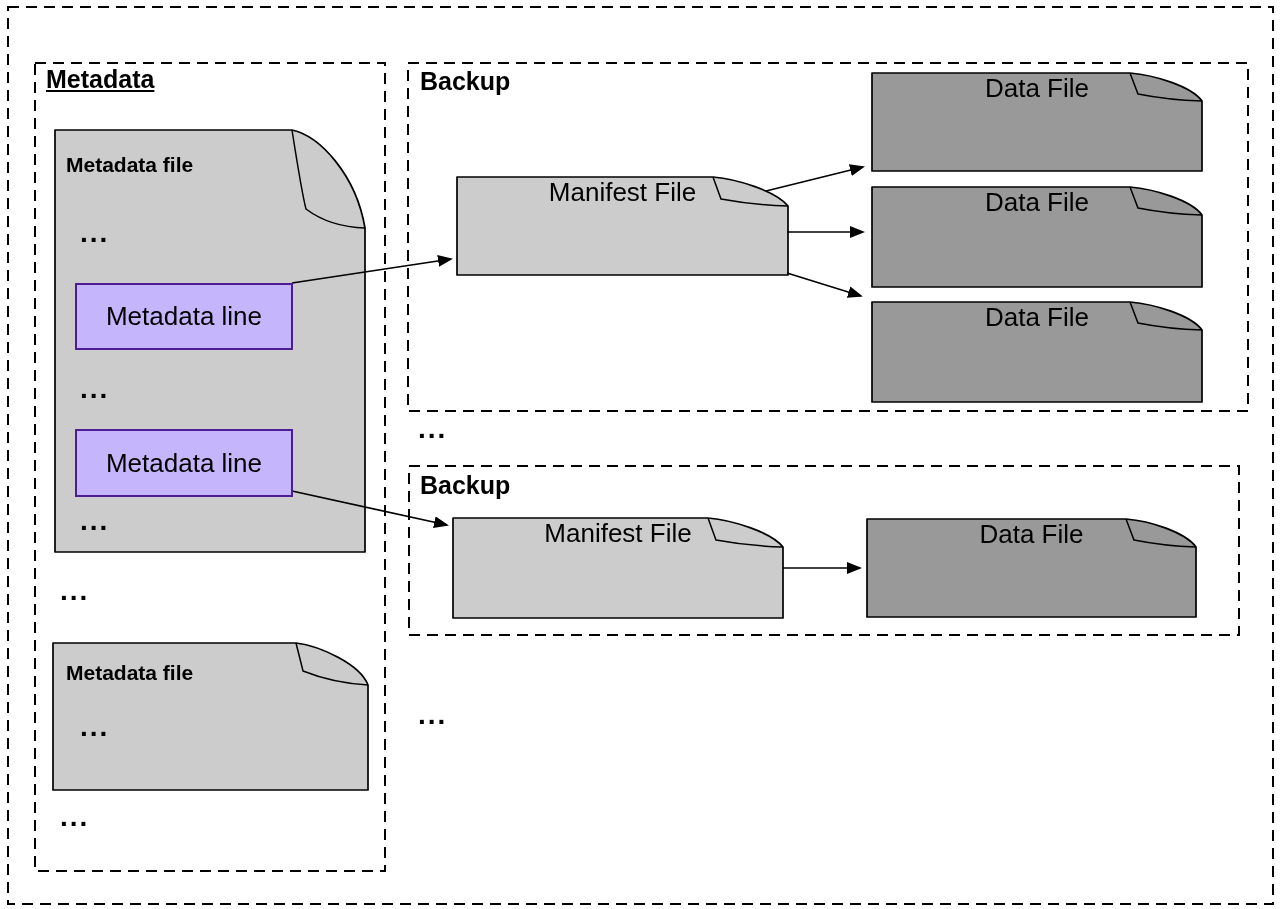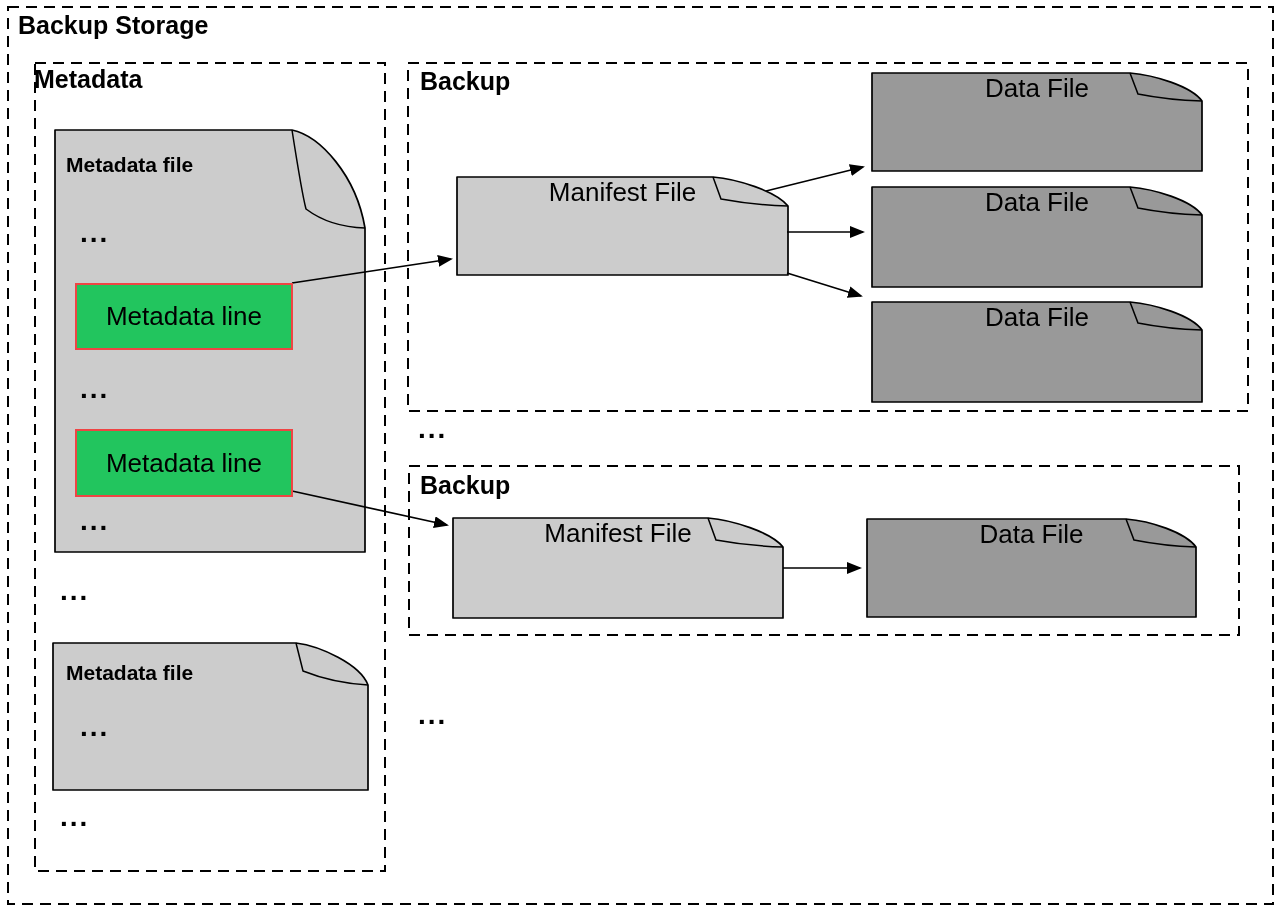--- a/index.html
+++ b/index.html
@@ -22,21 +22,21 @@
   .abs{position:absolute;line-height:1.05;white-space:nowrap;z-index:2;}
   .sec-title{font-size:25px;font-weight:bold;}
   .doc-title{font-size:21px;font-weight:bold;}
   .dots{font-size:28px;font-weight:bold;letter-spacing:2px;}
   .centerbox{
     position:absolute;display:flex;justify-content:center;
     z-index:2;font-size:26px;
   }
   .linebox{
     position:absolute;display:flex;align-items:center;justify-content:center;
-    background:#22c55e;border:2px solid #ef4444;box-sizing:border-box;
+    background:#c4b5fd;border:2px solid #4c1d95;box-sizing:border-box;
     font-size:26px;z-index:2;
   }
 </style>
 </head>
 <body>
 
 <div class="canvas">
 
   <svg class="layer" viewBox="0 0 1280 909" aria-hidden="true">
     <defs>
@@ -75,22 +75,21 @@
     <path class="fold" d="M1126,519 L1134,540 Q1164,546 1196,547"></path>
 
     <path class="arrow" d="M292,283 L451,259" marker-end="url(#arr)"></path>
     <path class="arrow" d="M292,491 L447,525" marker-end="url(#arr)"></path>
     <path class="arrow" d="M766,191 L863,167" marker-end="url(#arr)"></path>
     <path class="arrow" d="M787,232 L863,232" marker-end="url(#arr)"></path>
     <path class="arrow" d="M787,273 L861,296" marker-end="url(#arr)"></path>
     <path class="arrow" d="M783,568 L860,568" marker-end="url(#arr)"></path>
   </svg>
 
-  <div class="abs sec-title" style="left:18px;top:12px;">Backup Storage</div>
-  <div class="abs sec-title" style="left:34px;top:66px;">Metadata</div>
+  <div class="abs sec-title" style="left:46px;top:66px;text-decoration:underline;">Metadata</div>
   <div class="abs sec-title" style="left:420px;top:68px;">Backup</div>
   <div class="abs sec-title" style="left:420px;top:472px;">Backup</div>
 
   <div class="abs doc-title" style="left:66px;top:154px;">Metadata file</div>
   <div class="abs dots" style="left:80px;top:218px;">...</div>
   <div class="linebox" style="left:75px;top:283px;width:218px;height:67px;">
     <span>Metadata line</span>
   </div>
   <div class="abs dots" style="left:80px;top:374px;">...</div>
   <div class="linebox" style="left:75px;top:429px;width:218px;height:68px;">

